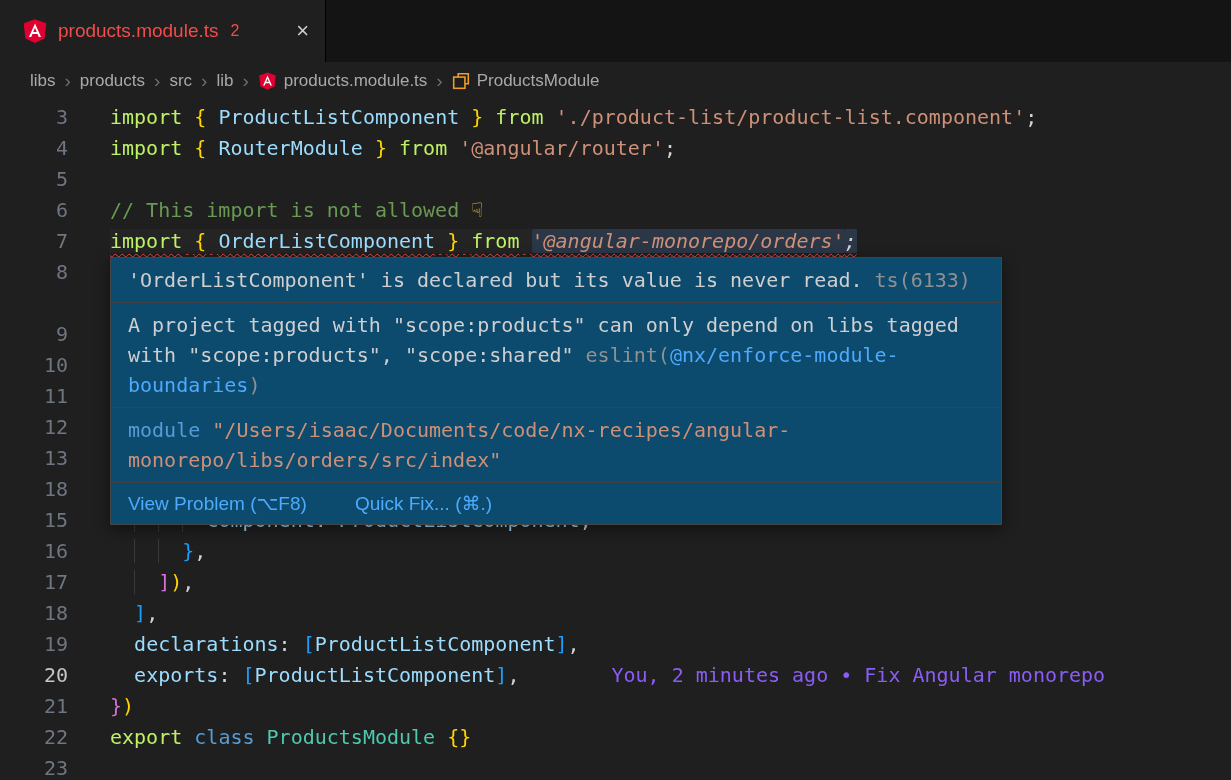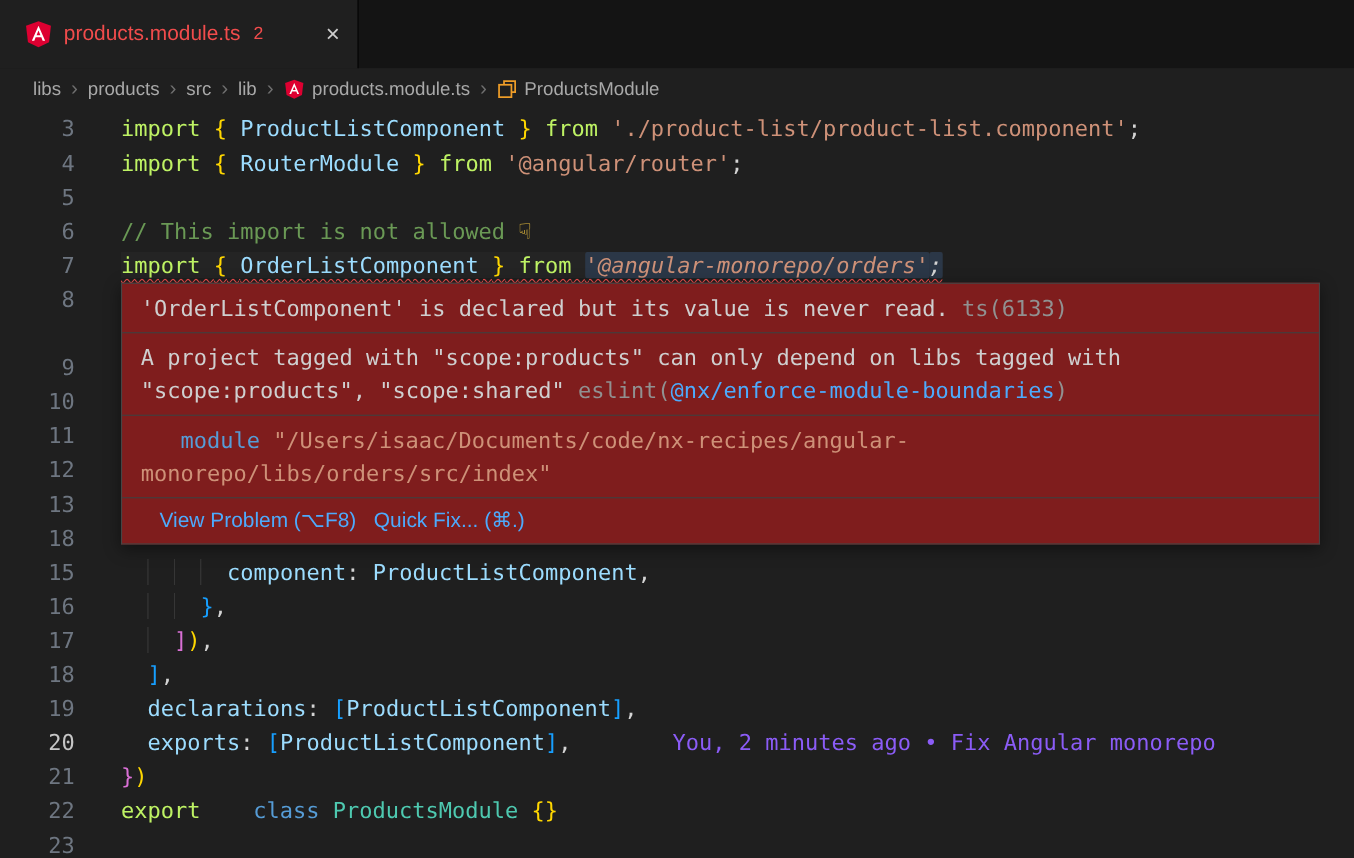--- a/index.html
+++ b/index.html
@@ -23,47 +23,47 @@
   
   .editor { position:relative; padding-top:2px;
             font-family:"DejaVu Sans Mono","Liberation Mono",monospace; font-size:20px; }
   .row { display:flex; height:31px; line-height:31px; }
   .row.tall { height:62px; }
   .ln { flex:0 0 68px; text-align:right; color:#6e7681; user-select:none; }
   .row.current .ln { color:#c6c6c6; }
   .code { white-space:pre; margin-left:42px; color:#d4d4d4; }
 
   .kw  { color:#bef264; }
-  .kwb { color:#569cd6;margin-left:36px; }
+  .kwb { color:#569cd6; }
   .id  { color:#9cdcfe; }
   .cls { color:#4ec9b0; }
   .str { color:#ce9178; }
   .cmt { color:#6a9955; }
   .pl  { color:#d4d4d4; }
   .b1  { color:#ffd700; }
   .b2  { color:#da70d6; }
   .b3  { color:#179fff; }
   .emoji { color:#e2b93d; font-family:"DejaVu Sans", sans-serif; }
   .ig { box-shadow:inset 1px 0 0 #393939; }
   .wavy { text-decoration:underline wavy #f14c4c 1px; text-underline-offset:5px;
           text-decoration-skip-ink:none; background:rgba(255,255,255,.025); }
   .box { background:rgba(56,86,128,.38); border-radius:2px;font-style:italic; }
   .blame { color:#8b5cf6; margin-left:92px; }
 
   
-  .hover { position:absolute; left:110px; top:157px; width:1090px;
-           background:#7f1d1d; border:1px solid #454545;
+  .hover { position:absolute; left:110px; top:157px; width:892px;
+           background:#0c4a6e; border:1px solid #454545;
            box-shadow:0 4px 14px rgba(0,0,0,.45); color:#cfcfcf; z-index:5; }
   .sec { padding:7px 17px; border-bottom:1px solid #404040; line-height:30px; font-size:20px; }
   .sec:last-child { border-bottom:none; }
   .dim { color:#919191; }
   .link { color:#4daafc; cursor:pointer; }
   .link.u { }
-  .actions { display:flex; gap:16px; font-family:"Liberation Sans", sans-serif;
-             font-size:19px; line-height:23px; padding:9px 34px; }
+  .actions { display:flex; gap:48px; font-family:"Liberation Sans", sans-serif;
+             font-size:19px; line-height:23px; padding:9px 17px; }
 
   .ng-icon svg, .cls-icon svg { display:block; }
 </style>
 </head>
 <body>
 
 <div class="tabstrip">
   <div class="tab">
     <span class="ng-icon">
       <svg width="26" height="28" viewBox="0 0 250 250">

